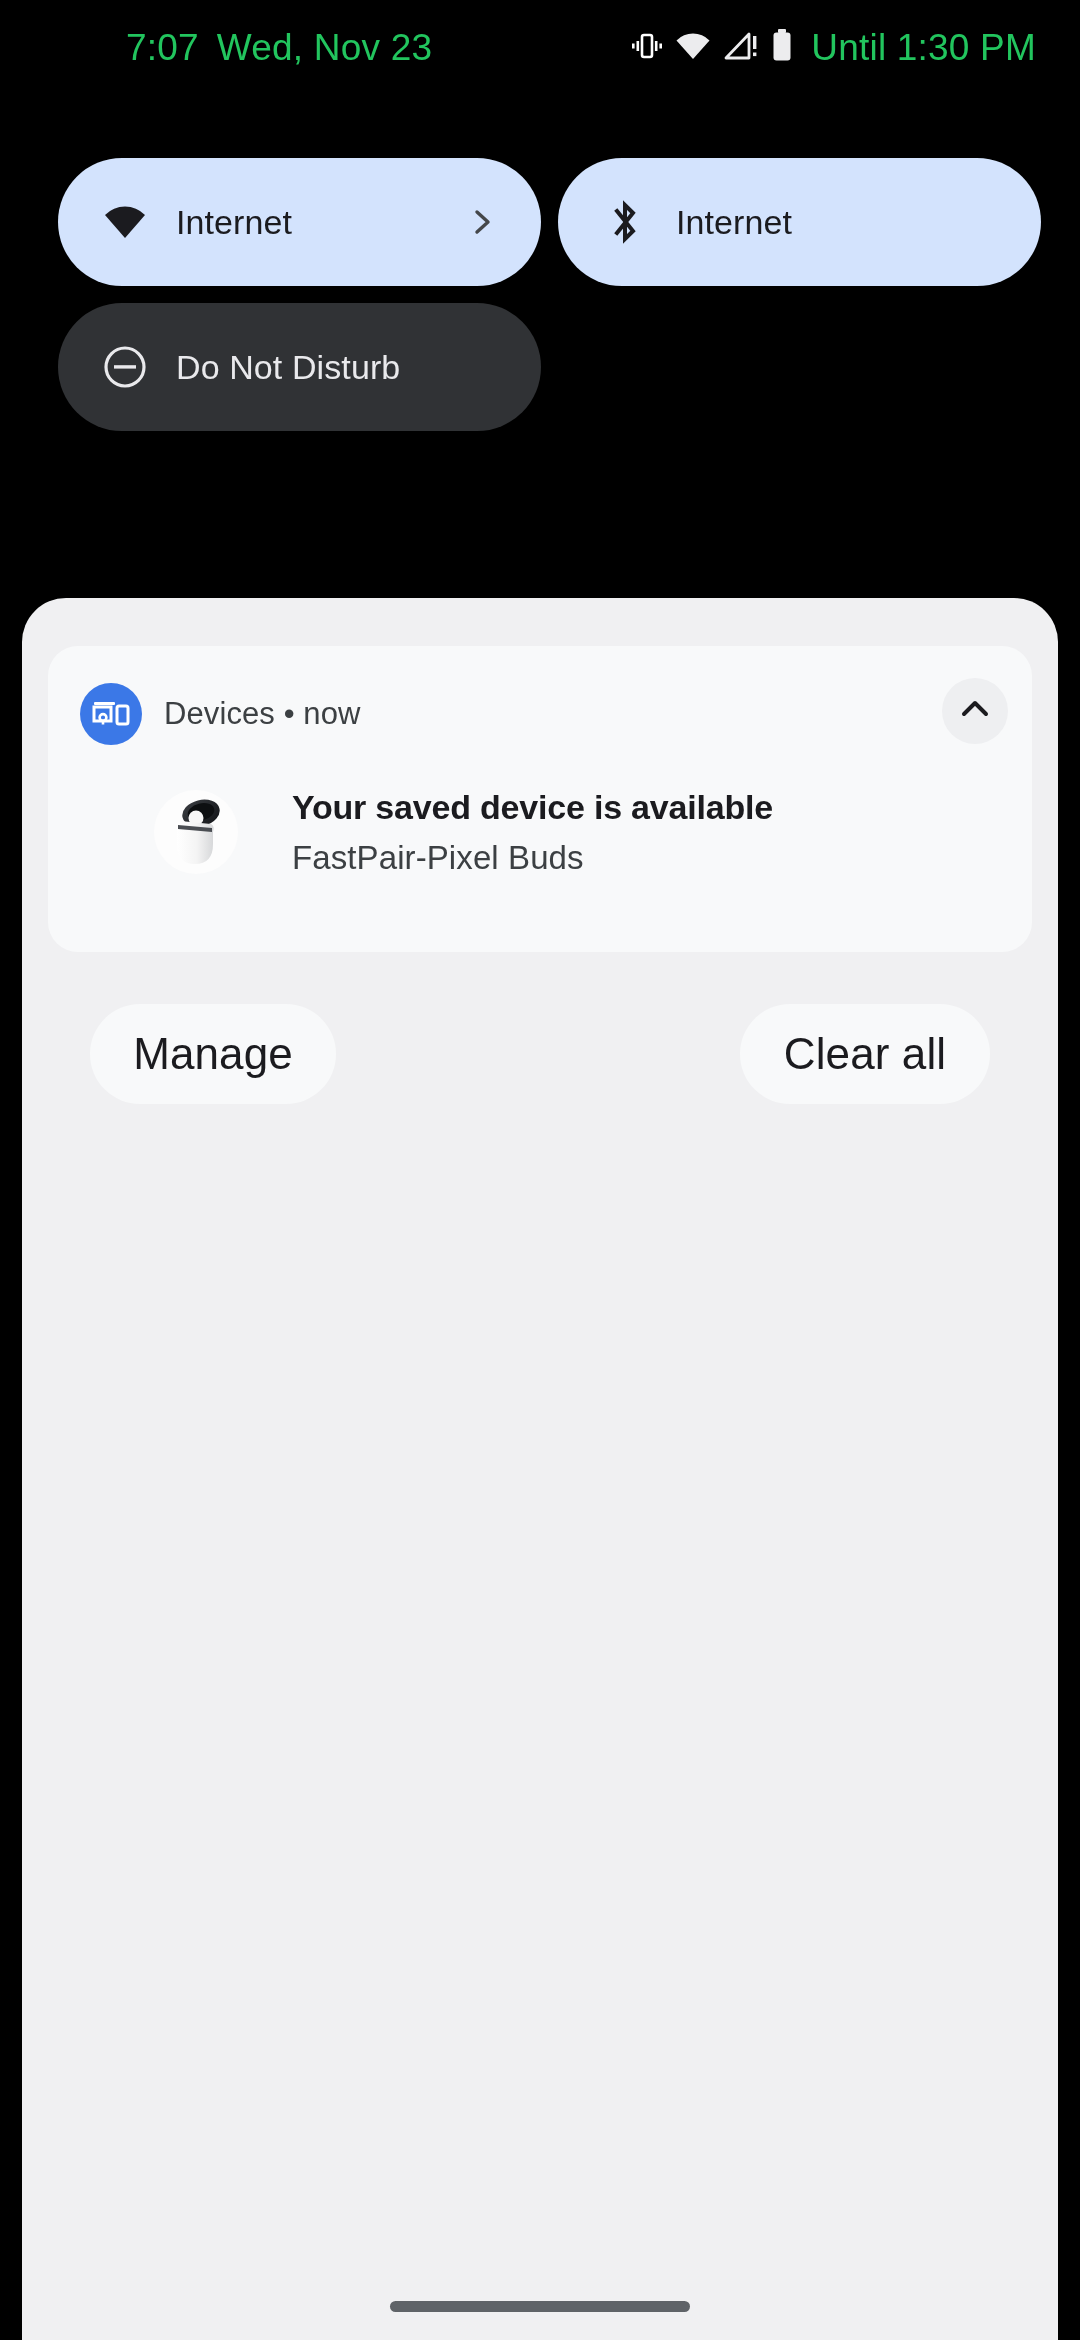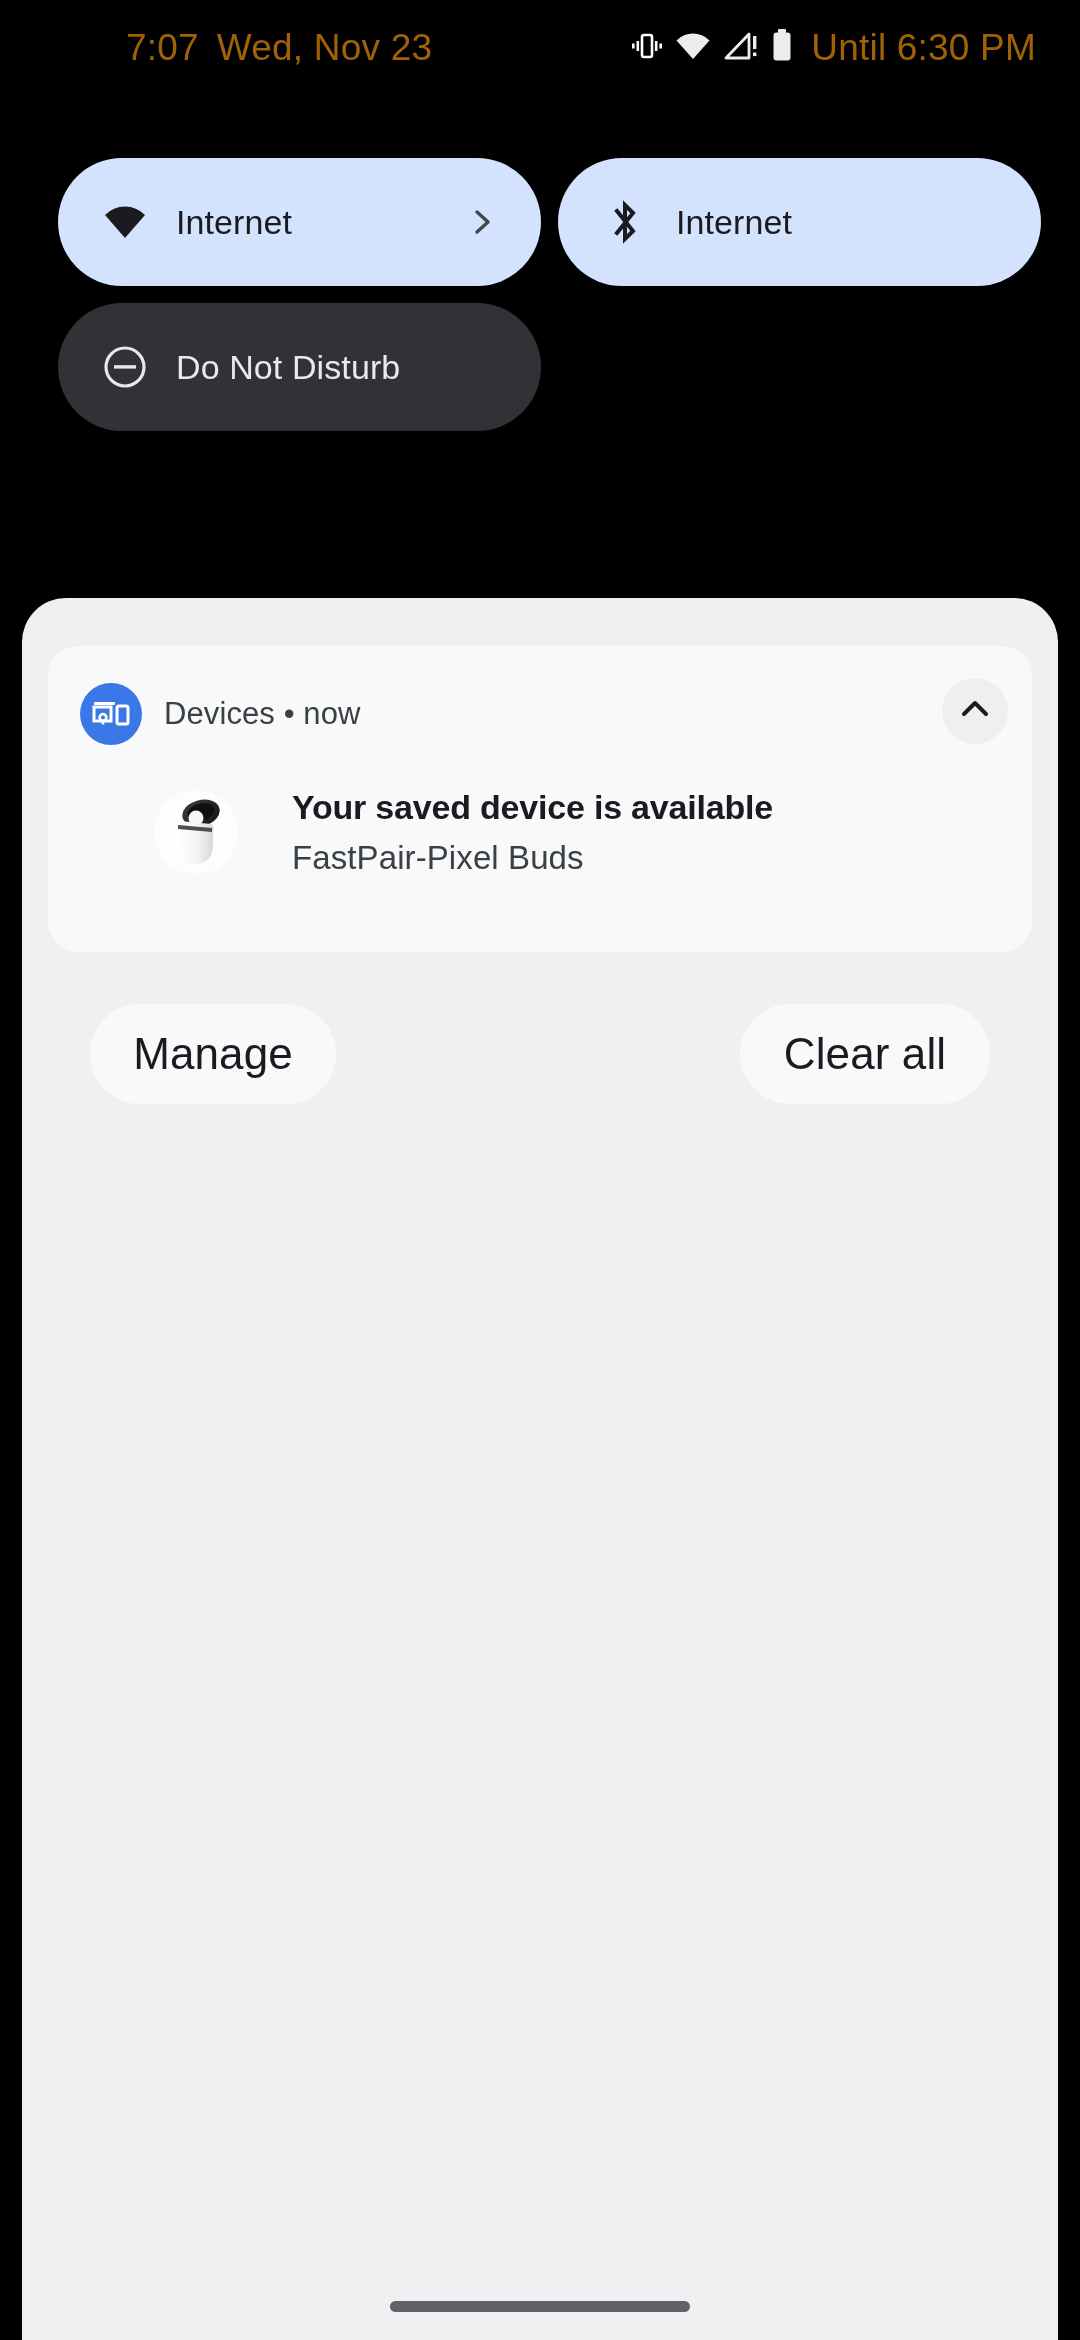--- a/index.html
+++ b/index.html
@@ -7,21 +7,21 @@
     width:1080px; height:2340px;
     background:#000;
     font-family:"Liberation Sans", sans-serif;
     overflow:hidden;
   }
   #screen { position:relative; width:1080px; height:2340px; background:#000; }
 
   
   #status-bar {
     position:absolute; left:0; top:0; width:1080px; height:96px;
-    display:flex; align-items:center; color:#a16207;
+    display:flex; align-items:center; color:#22c55e;
   }
   #status-left {
     display:flex; align-items:baseline; gap:18px;
     margin-left:126px; font-size:37px; letter-spacing:.2px;
   }
   #status-right {
     position:absolute; right:44px; top:0; height:96px;
     display:flex; align-items:center; gap:13px;
   }
   .sb-icon { display:block; }
@@ -142,21 +142,21 @@
           <rect x="29" y="21.5" width="3.4" height="3.6" fill="#ececee"></rect>
         </svg>
       </span>
 
       <span class="sb-icon">
         <svg width="22" height="34" viewBox="0 0 22 34">
           <rect x="7" y="0" width="8" height="4" rx="1" fill="#ececee"></rect>
           <rect x="2.5" y="3.5" width="17" height="28" rx="3" fill="#ececee"></rect>
         </svg>
       </span>
-      <span id="battery-label">Until 6:30 PM</span>
+      <span id="battery-label">Until 1:30 PM</span>
     </div>
   </div>
 
   <div id="qs-tiles">
 
     <div class="qs-tile active">
       <span class="qs-icon">
         <svg width="44" height="36" viewBox="0 0 44 36">
           <path d="M22 34 L2 11 A28 28 0 0 1 42 11 Z" fill="#1b1b1f"></path>
         </svg>

